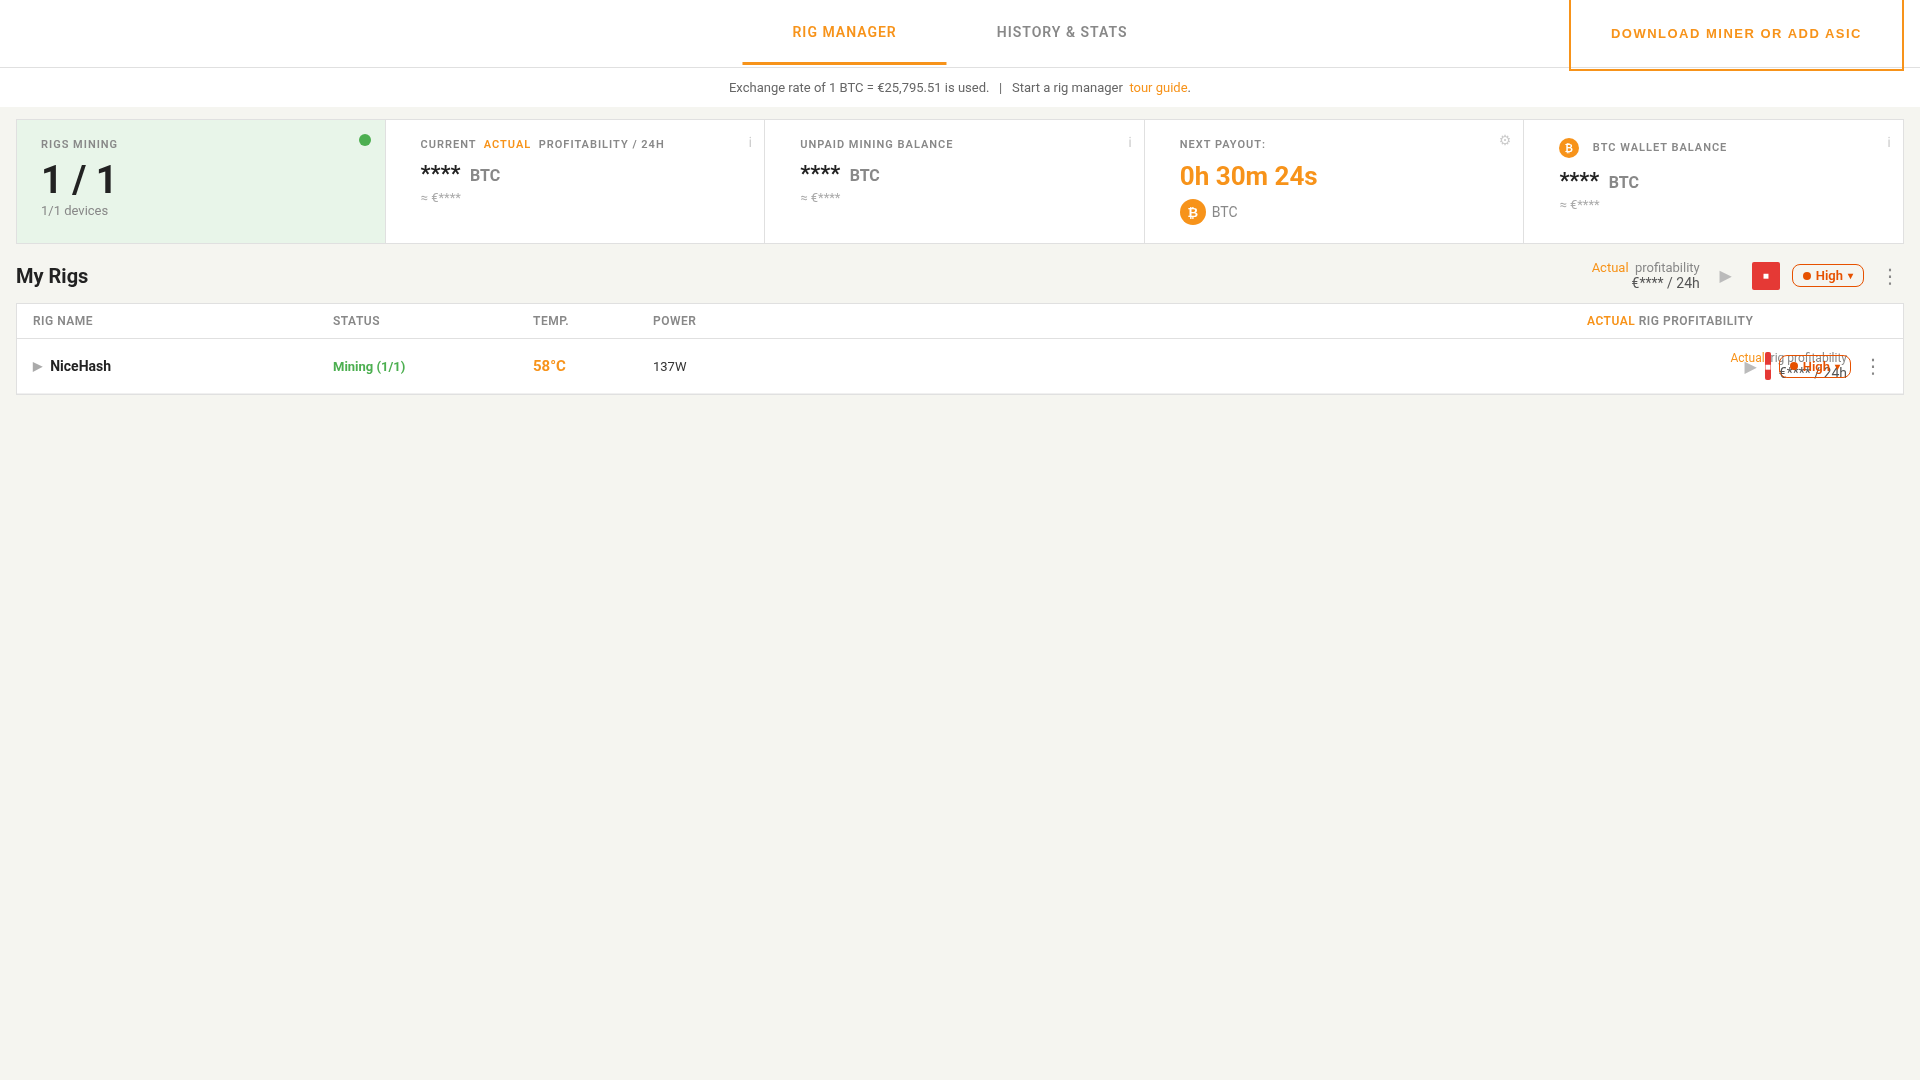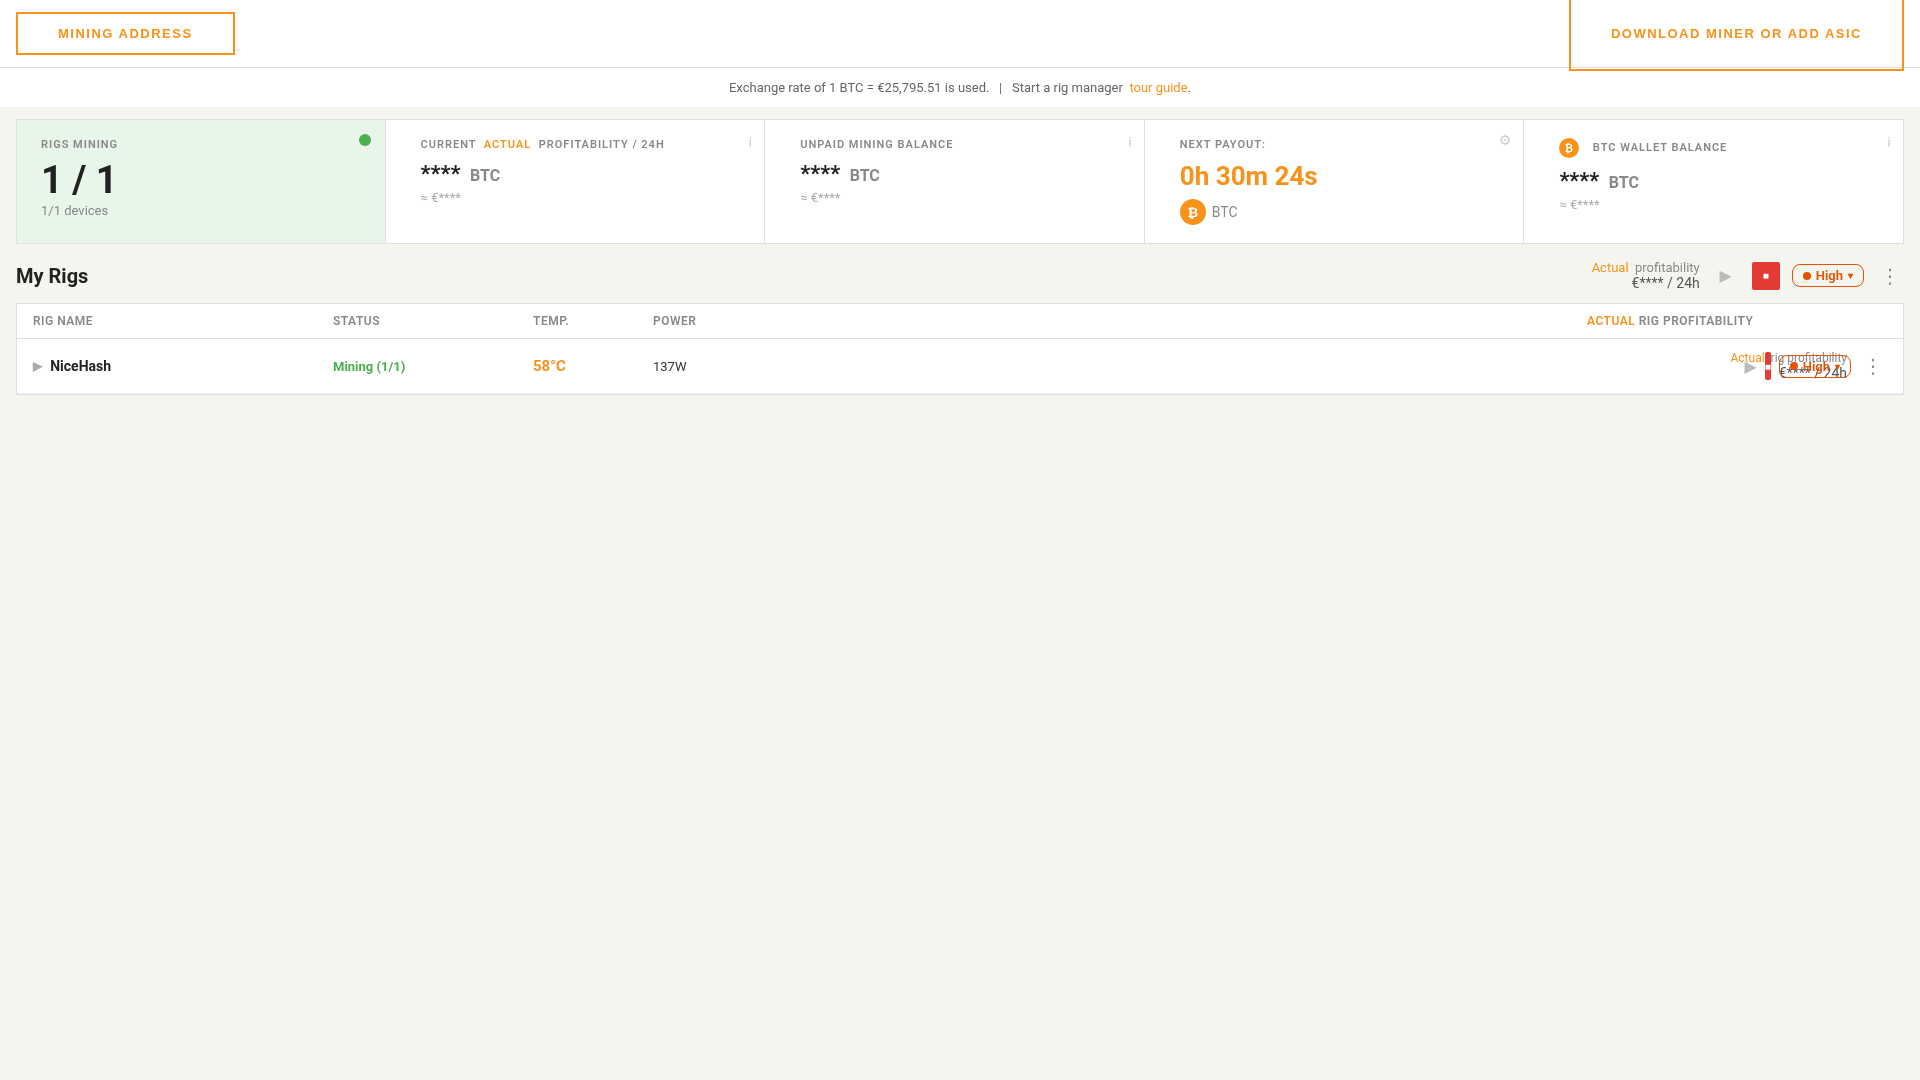--- a/index.html
+++ b/index.html
@@ -383,22 +383,25 @@
     .divider {
       width: 1px;
       height: 40px;
       background: #e0e0e0;
     }
   </style>
 </head>
 <body>
 
 <div class="top-nav">
-  <button class="mining-address-btn">MINING ADDRESS</button>
-
+
+  <div class="nav-tabs">
+    <div class="nav-tab active">RIG MANAGER</div>
+    <div class="nav-tab">HISTORY &amp; STATS</div>
+  </div>
 
   <button class="download-btn">DOWNLOAD MINER OR ADD ASIC</button>
 </div>
 
 <div class="exchange-bar">
   <span>Exchange rate of 1 BTC = €25,795.51 is used.</span>
   &nbsp;&nbsp;|&nbsp;&nbsp;
   <span>Start a rig manager</span>
   &nbsp;<a href="#">tour guide</a><span>.</span>
 </div>

